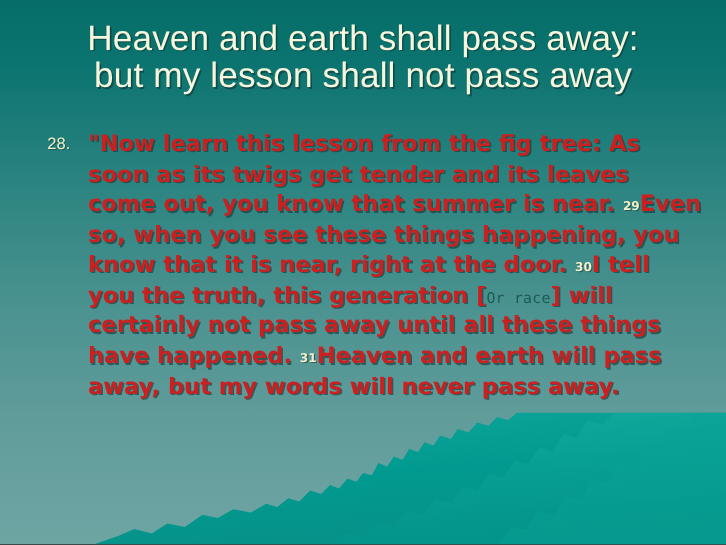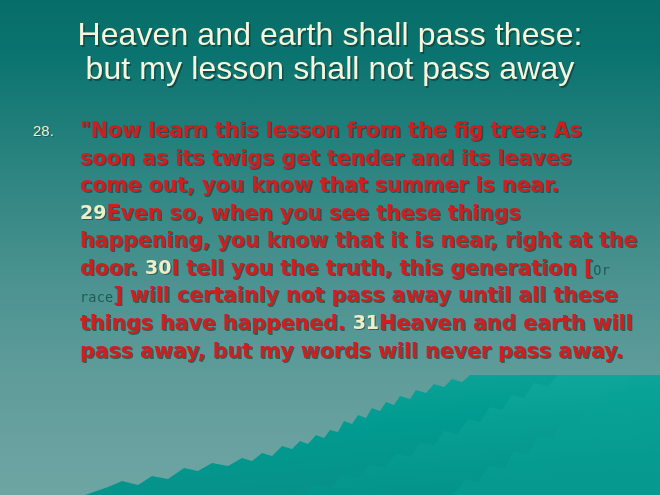--- a/index.html
+++ b/index.html
@@ -67,31 +67,31 @@
     font-family: "DejaVu Sans", sans-serif;
     font-size: 20.5px;
     font-weight: bold;
     line-height: 1.345;
     color: #cc2020;
     text-shadow: 1.4px 1.4px 0 rgba(20, 55, 55, 0.62);
     text-align: left;
   }
   #bullet-number {
     position: absolute;
-    left: 5px;
+    left: 15px;
     top: 4px;
     font-family: "Liberation Sans", sans-serif;
     font-size: 15px;
     font-weight: 400;
     color: #efeec6;
     text-shadow: 1px 1px 0 rgba(20, 55, 55, 0.5);
   }
   .verse-num {
     font-family: "DejaVu Sans", sans-serif;
-    font-size: 19px;
+    font-size: 11px;
     font-weight: bold;
     color: #efeec6;
     vertical-align: 1px;
     text-shadow: 1.2px 1.2px 0 rgba(20, 55, 55, 0.55);
   }
   .footnote {
     font-family: "DejaVu Sans Mono", monospace;
     font-size: 13.5px;
     font-weight: normal;
     color: #1d5b52;
@@ -134,21 +134,21 @@
          L 316,110 L 330,113 L 344,100 L 358,103 L 370,90
          L 384,93 L 396,79 L 410,82 L 420,68 L 434,71 L 444,56
          L 458,59 L 468,44 L 480,47 L 490,32 L 502,35 L 512,20
          L 524,23 L 534,8 L 548,11 L 558,0 L 660,0 L 660,120 Z"></path>
     <path fill="#0aa196" opacity="0.42" d="M 452,120 L 466,104 L 478,107 L 490,90 L 504,93 L 514,76
          L 528,79 L 538,61 L 552,64 L 562,46 L 576,49 L 586,30
          L 600,33 L 610,14 L 624,17 L 634,0 L 660,0 L 660,120 Z"></path>
   </svg>
 
   <div id="title-block">
-    <span class="title-line">Heaven and earth shall pass these:</span>
+    <span class="title-line">Heaven and earth shall pass away:</span>
     <span class="title-line">but my lesson shall not pass away</span>
   </div>
 
   <div id="body-block">
     <div id="verse-paragraph">
       <span id="bullet-number">28.</span><span>"Now learn this lesson from the fig tree: As soon as its twigs get tender and its leaves come out, you know that summer is near. </span><span class="verse-num">29</span><span>Even so, when you see these things happening, you know that it is near, right at the door. </span><span class="verse-num">30</span><span>I tell you the truth, this generation </span><span class="bracket">[</span><span class="footnote">Or race</span><span class="bracket">]</span><span> will certainly not pass away until all these things have happened. </span><span class="verse-num">31</span><span>Heaven and earth will pass away, but my words will never pass away.</span>
     </div>
   </div>
 
 </div>

